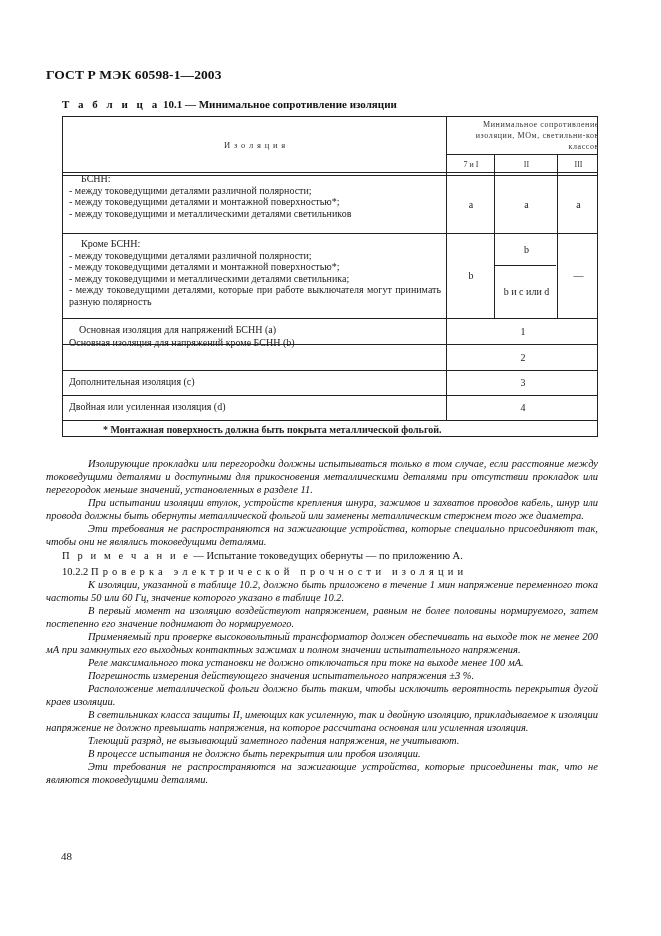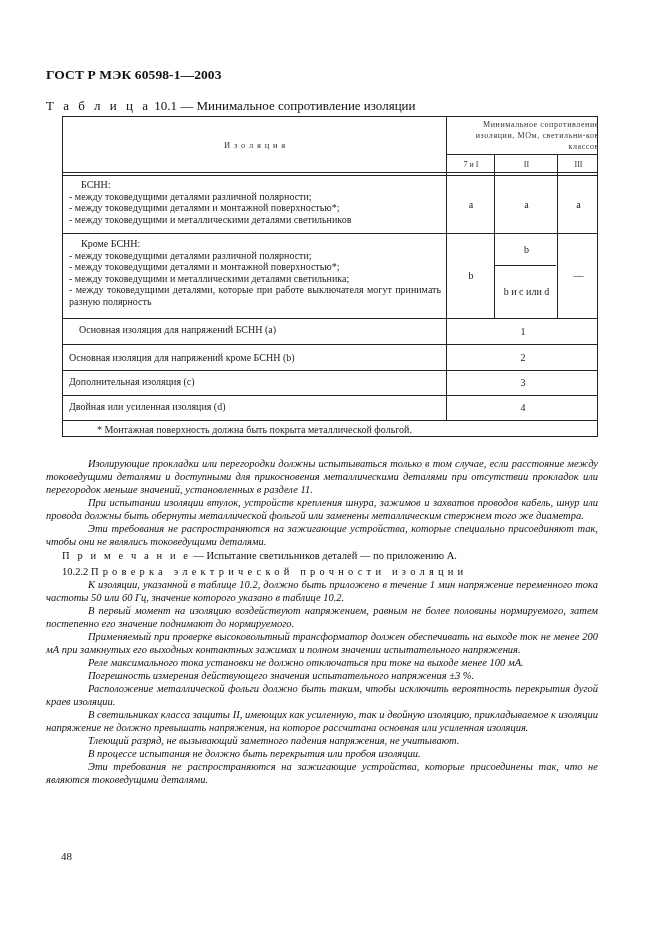--- a/index.html
+++ b/index.html
@@ -1,19 +1,19 @@
 <!DOCTYPE html>
 <html><head>
 <meta charset="utf-8">
 <style>
   html, body { margin: 0; padding: 0; background: #ffffff; }
   body { width: 661px; height: 936px; position: relative; overflow: hidden;
          font-family: "Liberation Serif", "DejaVu Serif", serif; color: #111; }
   .doc-header { position: absolute; left: 46px; top: 67px; font-size: 13.5px; font-weight: bold; letter-spacing: 0.1px; }
-  .table-caption { position: absolute; left: 46px; top: 98px; font-size: 13px; }
+  .table-caption { position: absolute; left: 62px; top: 98px; font-size: 11px; font-weight: bold; }
   .table-caption .spaced { letter-spacing: 3px; }
 
   .tbl { position: absolute; left: 62px; top: 116px; width: 536px; border: 1px solid #222; box-sizing: border-box; font-size: 10px; }
   .tbl .abs { position: absolute; box-sizing: border-box; }
   .hline { position: absolute; left: 0; right: 0; height: 0; border-top: 1px solid #222; }
   .vline { position: absolute; width: 0; border-left: 1px solid #222; }
 
   .hdr-izol { left: 0; width: 384px; top: 0; height: 56px; display: flex; align-items: center; justify-content: center; font-size: 8.5px; letter-spacing: 0.8px; color: #333; }
   .hdr-min { left: 384px; width: 152px; top: 2px; height: 36px; text-align: right; font-size: 8px; line-height: 11px; letter-spacing: 0.6px; color: #333; }
   .hdr-sub { top: 38px; height: 18px; display: flex; align-items: center; justify-content: center; font-size: 8px; color: #333; }
@@ -55,21 +55,21 @@
   <div class="hline" style="top:55px;"></div>
   <div class="hline" style="top:58px;"></div>
   <div class="hline" style="top:116px;"></div>
   <div class="hline" style="left:432px;right:41px;top:148px;"></div>
   <div class="hline" style="top:201px;"></div>
   <div class="hline" style="top:227px;"></div>
   <div class="hline" style="top:253px;"></div>
   <div class="hline" style="top:278px;"></div>
   <div class="hline" style="top:303px;"></div>
 
-  <div class="abs rowtext" style="left:6px;top:62px;width:372px;">
+  <div class="abs rowtext" style="left:6px;top:56px;width:372px;">
     <div style="padding-left:12px;">БСНН:</div>
     <div>- между токоведущими деталями различной полярности;</div>
     <div>- между токоведущими деталями и монтажной поверхностью*;</div>
     <div>- между токоведущими и металлическими деталями светильников</div>
   </div>
   <div class="abs cell-c" style="left:384px;width:48px;top:58px;height:58px;">a</div>
   <div class="abs cell-c" style="left:432px;width:63px;top:58px;height:58px;">a</div>
   <div class="abs cell-c" style="left:495px;width:41px;top:58px;height:58px;">a</div>
 
   <div class="abs rowtext" style="left:6px;top:121px;width:372px;">
@@ -79,37 +79,37 @@
     <div>- между токоведущими и металлическими деталями светильника;</div>
     <div style="text-align:justify;">- между токоведущими деталями, которые при работе выключателя могут принимать разную полярность</div>
   </div>
   <div class="abs cell-c" style="left:384px;width:48px;top:116px;height:85px;">b</div>
   <div class="abs cell-c" style="left:432px;width:63px;top:116px;height:32px;">b</div>
   <div class="abs cell-c" style="left:432px;width:63px;top:148px;height:53px;">b и c или d</div>
   <div class="abs cell-c" style="left:495px;width:41px;top:116px;height:85px;">—</div>
 
   <div class="abs rowtext" style="left:16px;top:207px;">Основная изоляция для напряжений БСНН (a)</div>
   <div class="abs cell-c" style="left:384px;width:152px;top:201px;height:26px;">1</div>
-  <div class="abs rowtext" style="left:6px;top:235px;">Основная изоляция для напряжений кроме БСНН (b)</div>
+  <div class="abs rowtext" style="left:6px;top:220px;">Основная изоляция для напряжений кроме БСНН (b)</div>
   <div class="abs cell-c" style="left:384px;width:152px;top:227px;height:26px;">2</div>
   <div class="abs rowtext" style="left:6px;top:259px;">Дополнительная изоляция (c)</div>
   <div class="abs cell-c" style="left:384px;width:152px;top:253px;height:25px;">3</div>
   <div class="abs rowtext" style="left:6px;top:284px;">Двойная или усиленная изоляция (d)</div>
   <div class="abs cell-c" style="left:384px;width:152px;top:278px;height:25px;">4</div>
 
-  <div class="abs rowtext" style="left:34px;top:307px;">* Монтажная поверхность должна быть покрыта металлической фольгой.</div>
+  <div class="abs rowtext" style="left:40px;top:307px;font-weight:bold;">* Монтажная поверхность должна быть покрыта металлической фольгой.</div>
 </div>
 
 <div class="body-text" style="top:457px;">
   <p class="ind">Изолирующие прокладки или перегородки должны испытываться только в том случае, если расстояние между токоведущими деталями и доступными для прикосновения металлическими деталями при отсутствии прокладок или перегородок меньше значений, установленных в разделе 11.</p>
   <p class="ind">При испытании изоляции втулок, устройств крепления шнура, зажимов и захватов проводов кабель, шнур или провода должны быть обернуты металлической фольгой или заменены металлическим стержнем того же диаметра.</p>
   <p class="ind">Эти требования не распространяются на зажигающие устройства, которые специально присоединяют так, чтобы они не являлись токоведущими деталями.</p>
   <p class="plain" style="padding-left:16px;margin-top:1px;">
     <span class="spaced-note">П р и м е ч а н и е</span>
-    <span>— Испытание светильников деталей — по приложению А.</span>
+    <span>— Испытание токоведущих обернуты — по приложению А.</span>
   </p>
   <p class="plain" style="padding-left:16px;margin-top:3px;">
     <span>10.2.2</span>
     <span class="spaced-head">Проверка электрической прочности изоляции</span>
   </p>
   <p class="ind">К изоляции, указанной в таблице 10.2, должно быть приложено в течение 1 мин напряжение переменного тока частоты 50 или 60 Гц, значение которого указано в таблице 10.2.</p>
   <p class="ind">В первый момент на изоляцию воздействуют напряжением, равным не более половины нормируемого, затем постепенно его значение поднимают до нормируемого.</p>
   <p class="ind">Применяемый при проверке высоковольтный трансформатор должен обеспечивать на выходе ток не менее 200 мА при замкнутых его выходных контактных зажимах и полном значении испытательного напряжения.</p>
   <p class="ind">Реле максимального тока установки не должно отключаться при токе на выходе менее 100 мА.</p>
   <p class="ind">Погрешность измерения действующего значения испытательного напряжения ±3 %.</p>

